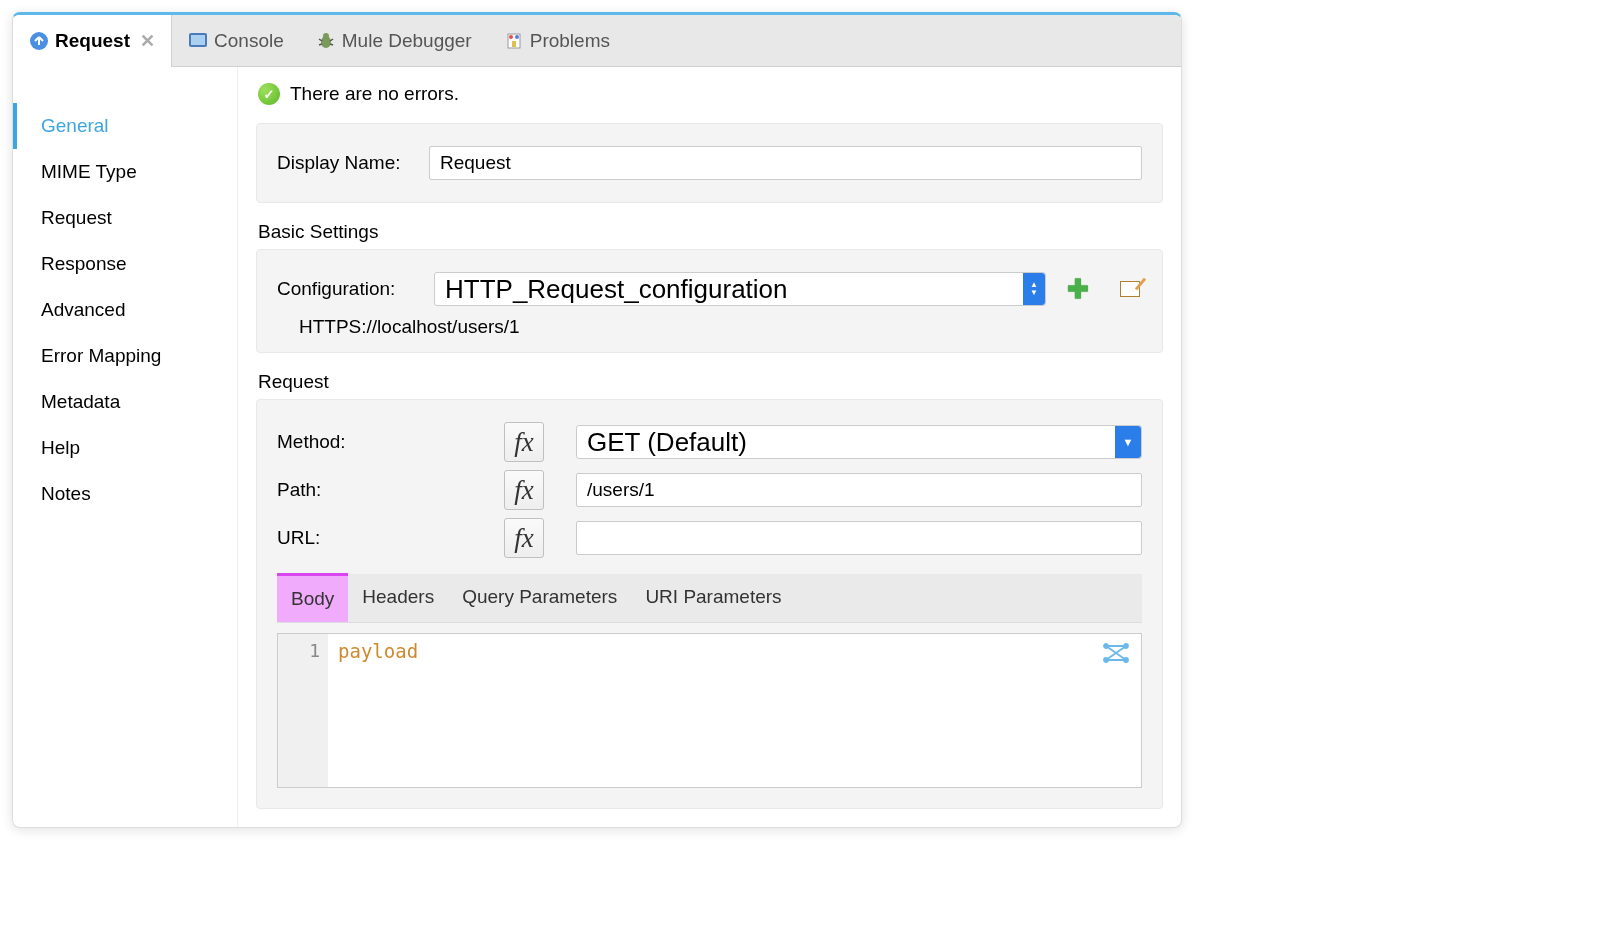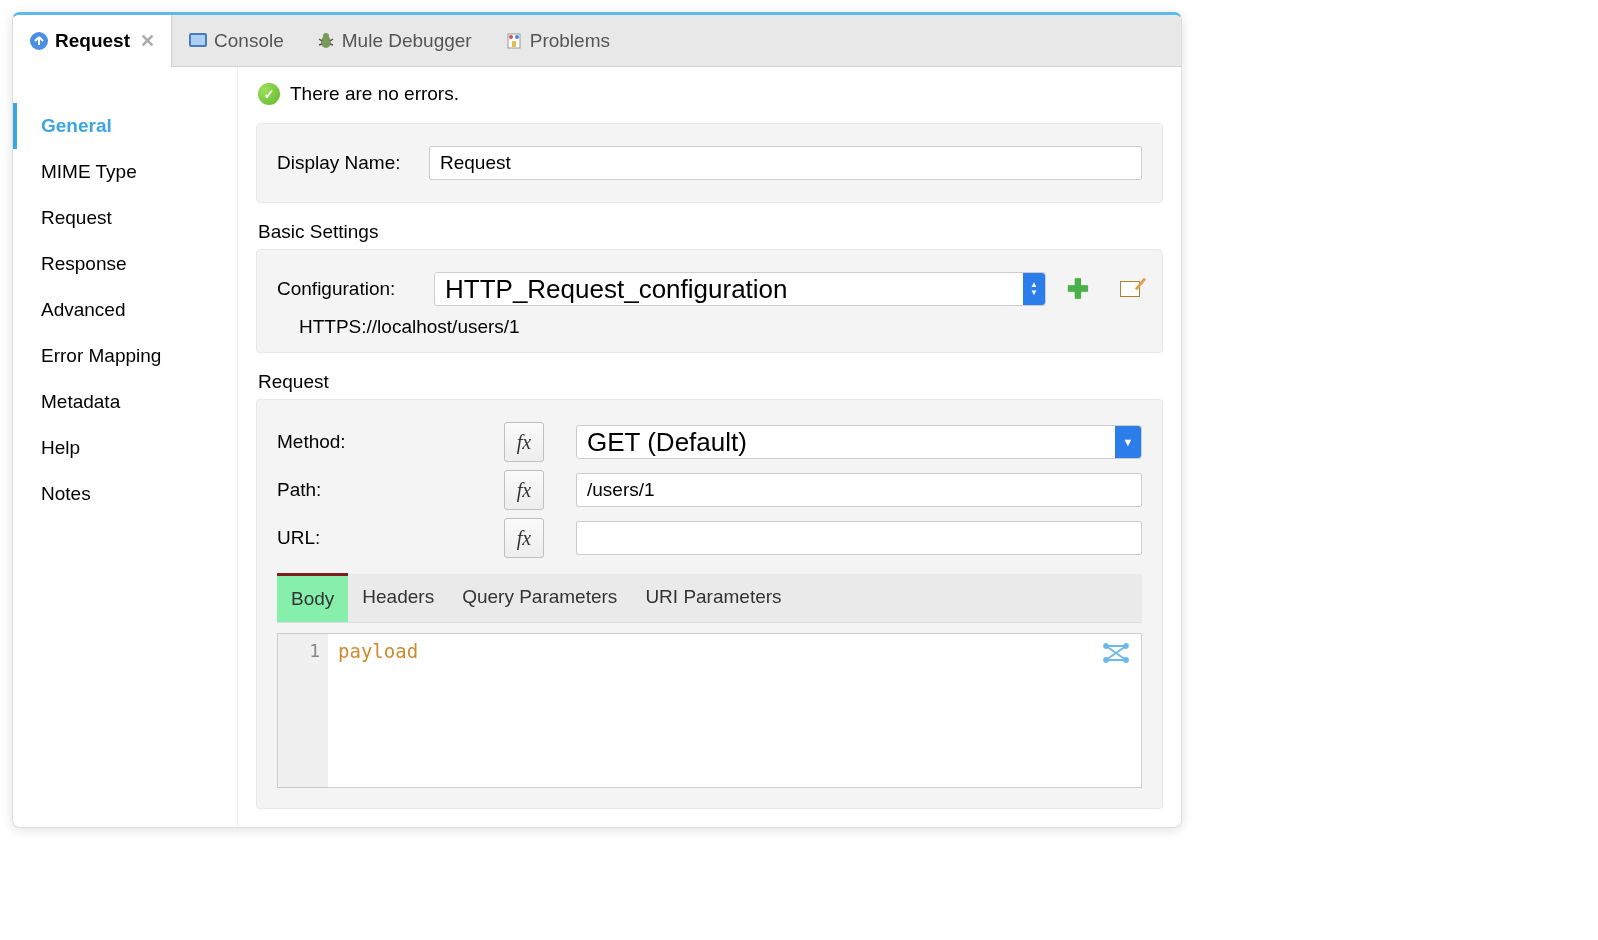--- a/index.html
+++ b/index.html
@@ -64,21 +64,21 @@
     }
     .side-item {
       padding: 12px 24px;
       font-size: 19px;
       color: #000;
       cursor: pointer;
       border-left: 4px solid transparent;
     }
     .side-item.active {
       color: #3da5e0;
-      font-weight: 700;
+      font-weight: 400;
       border-left: 4px solid #3da5e0;
     }
     .main {
       flex: 1;
       padding: 0;
     }
     .status-row {
       display: flex;
       align-items: center;
       gap: 10px;
@@ -207,21 +207,21 @@
       width: 40px;
       height: 40px;
       border: 1px solid #c0c0c0;
       background: linear-gradient(#fafafa, #eee);
       border-radius: 3px;
       display: flex;
       align-items: center;
       justify-content: center;
       font-style: italic;
       font-family: Georgia, serif;
-      font-size: 20px;
+      font-size: 27px;
       color: #333;
       cursor: pointer;
     }
     .url-text {
       font-size: 19px;
       margin-top: 10px;
       margin-left: 22px;
     }
     .sub-tabs {
       display: flex;
@@ -229,22 +229,22 @@
       border-bottom: 1px solid #ddd;
       margin-top: 16px;
     }
     .sub-tab {
       padding: 12px 14px;
       font-size: 19px;
       color: #333;
       cursor: pointer;
     }
     .sub-tab.active {
-      background: #86efac;
-      border-top: 3px solid #7f1d1d;
+      background: #f0abfc;
+      border-top: 3px solid #d946ef;
       margin-top: -1px;
     }
     .code-area {
       display: flex;
       background: #fff;
       border: 1px solid #ccc;
       margin-top: 10px;
       min-height: 155px;
     }
     .gutter {

